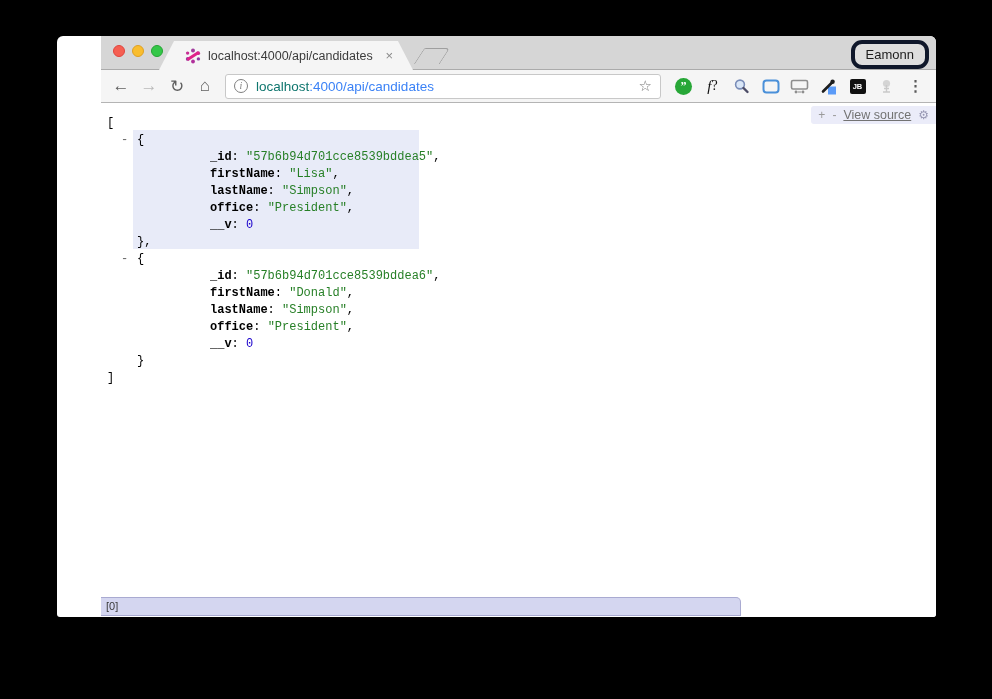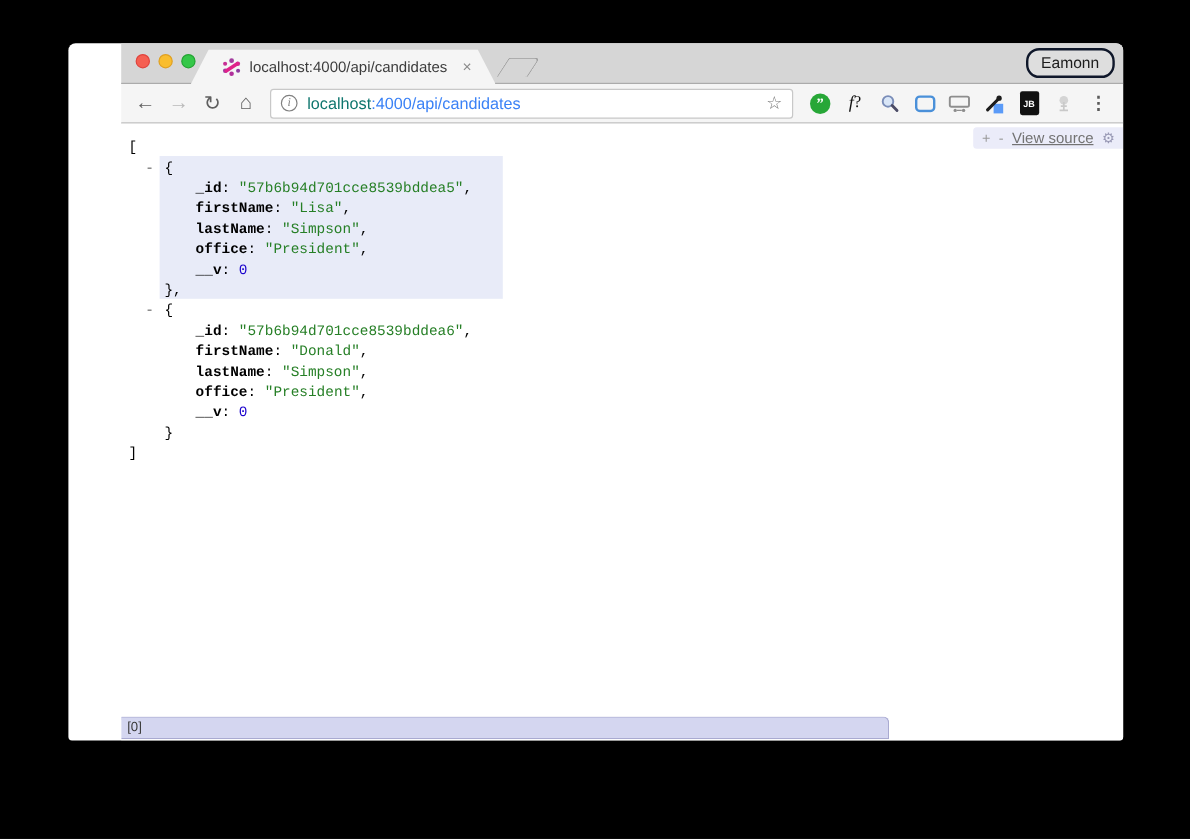--- a/index.html
+++ b/index.html
@@ -28,21 +28,21 @@
   .tab-title { font-size:12.5px; color:#3c3c3c; flex:1; white-space:nowrap; overflow:hidden; margin-left:7px; }
   .tab-close { font-size:13px; color:#8a8a8a; cursor:pointer; line-height:1; }
   .newtab {
     position:absolute; left:318px; top:12px; width:26px; height:16px;
     background:#d6d6d6; border:1px solid #9f9f9f; border-bottom:none;
     transform:skewX(-33deg); border-radius:2px 4px 0 0;
   }
   .profile-btn {
     position:absolute; right:7px; top:4px; padding:3px 11px;
     font-size:13px; color:#1c1c1c; background:#dedede;
-    border:2px solid #0f172a; border-radius:11px; cursor:pointer;
+    border:4px solid #0f172a; border-radius:11px; cursor:pointer;
   }
 
   
   .toolbar {
     height:33px; background:#f5f5f5; border-bottom:1px solid #b4b4b4;
     display:flex; align-items:center; padding:0 8px; gap:4px; flex:0 0 auto;
   }
   .navbtn { width:24px; height:24px; display:flex; align-items:center; justify-content:center;
             font-size:17px; color:#5f5f5f; cursor:pointer; border-radius:3px; flex:0 0 auto; }
   .navbtn.disabled { color:#b9b9b9; cursor:default; }
@@ -60,38 +60,38 @@
   .ext { width:25px; height:24px; display:flex; align-items:center; justify-content:center;
          cursor:pointer; flex:0 0 auto; }
   .menu-dots { font-size:15px; color:#5a5a5a; letter-spacing:0; font-weight:bold; }
 
   
   .hangouts { width:17px; height:17px; border-radius:50%; background:#27a737;
               color:#fff; font-family:"Liberation Serif", serif; font-weight:bold;
               font-size:12px; text-align:center; line-height:16px; }
   .fq { font-family:"Liberation Serif", serif; font-size:14px; color:#111; }
   .fq i { font-size:15px; }
-  .jb { width:16px; height:20px; background:#111; color:#fff; font-size:7.5px;
+  .jb { width:16px; height:15px; background:#111; color:#fff; font-size:7.5px;
         font-weight:bold; display:flex; align-items:center; justify-content:center; border-radius:2px; }
 
   
   .content { position:relative; flex:1; background:#fff; overflow:hidden;
              font-family:"Liberation Mono","DejaVu Sans Mono", monospace; font-size:12px; }
 
   .hover-rect { position:absolute; left:32px; top:27px; width:286px; height:119px;
                 background:#e8ebf8; z-index:0; }
 
   .json-pre { position:absolute; inset:0; padding-top:12px; z-index:1; }
   .json-row { height:17px; line-height:17px; white-space:pre; }
   .row-bracket { padding-left:6px; }
   .row-open { padding-left:20px; }
   .row-prop { padding-left:62px; }
   .row-close { padding-left:36px; }
   .collapser { display:inline-block; width:16px; color:#666; cursor:pointer; }
-  .k { font-weight:bold; color:#000; }
+  .k { font-weight:bold; color:#000;margin-left:47px; }
   .s { color:#267f26; }
   .n { color:#1a01cc; }
   .p { color:#000; }
 
   .vs-bar { position:absolute; top:3px; right:0; height:18px; z-index:3;
             background:#ebecf9; border-radius:3px 0 0 3px;
             display:flex; align-items:center; gap:7px; padding:0 7px;
             font-family:"Liberation Sans", sans-serif; }
   .vs-toggle { color:#9a9a9a; font-size:12px; cursor:pointer; line-height:1; }
   .vs-link { color:#737373; font-size:12.5px; text-decoration:underline; cursor:pointer; }

